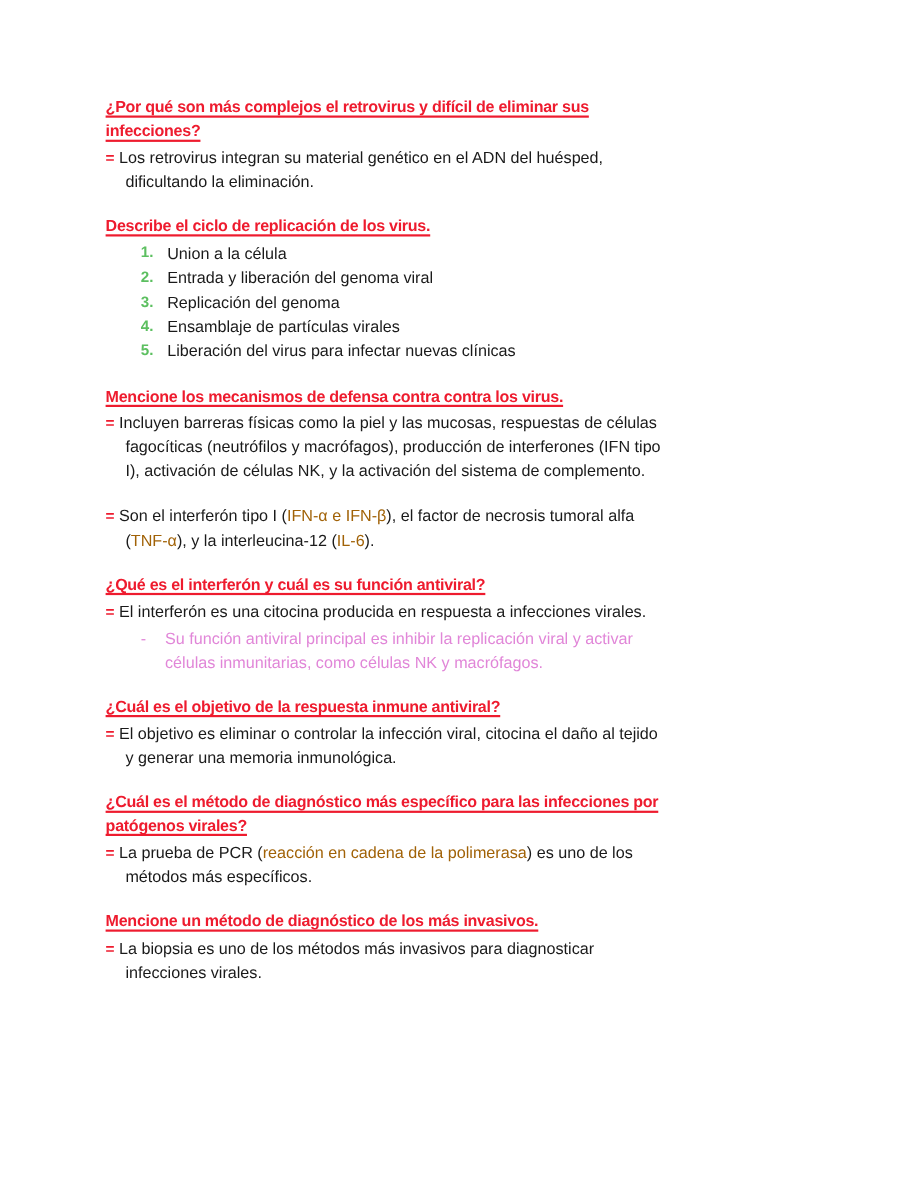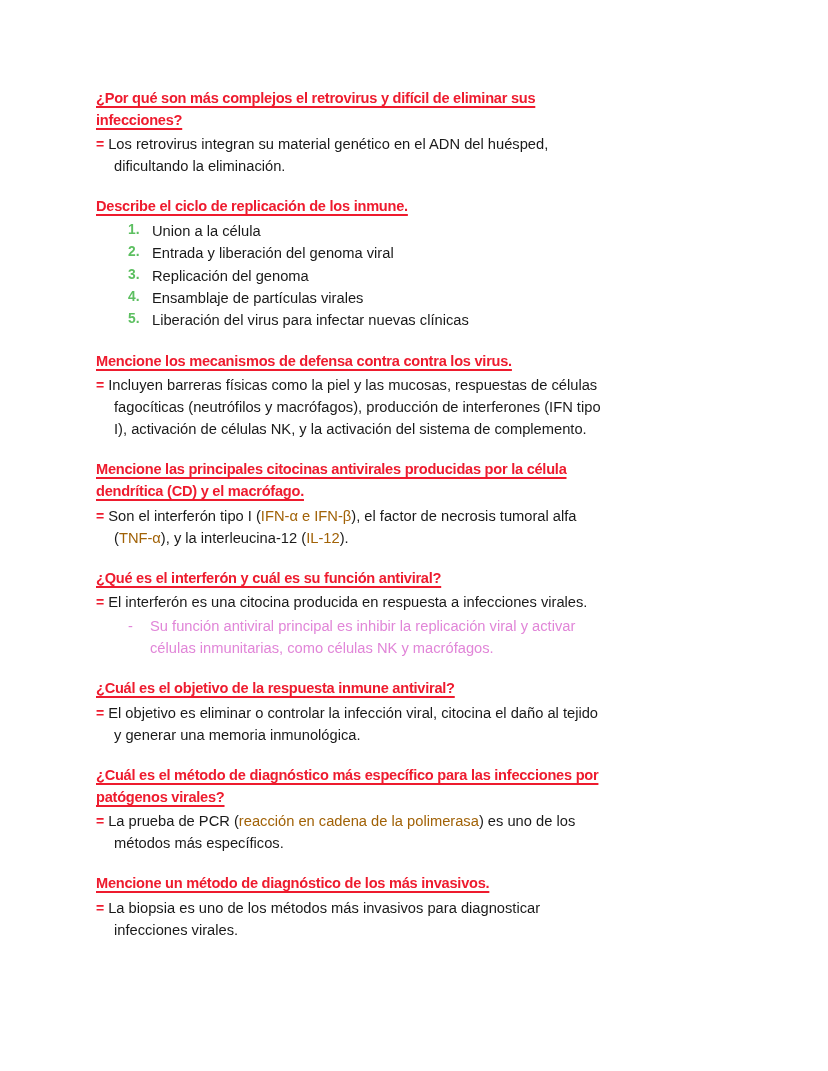--- a/index.html
+++ b/index.html
@@ -108,38 +108,37 @@
 <body>
 
 <div class="page">
 
   <div class="qa-block">
     <div class="question">¿Por qué son más complejos el retrovirus y difícil de eliminar sus infecciones?</div>
     <div class="answer"><span class="eq-marker">=</span><span>Los retrovirus integran su material genético en el ADN del huésped, dificultando la eliminación.</span></div>
   </div>
 
   <div class="qa-block">
-    <div class="question">Describe el ciclo de replicación de los inmune.</div>
+    <div class="question">Describe el ciclo de replicación de los virus.</div>
     <ol class="num-list">
       <li><span class="num">1.</span><span>Union a la célula</span></li>
       <li><span class="num">2.</span><span>Entrada y liberación del genoma viral</span></li>
       <li><span class="num">3.</span><span>Replicación del genoma</span></li>
       <li><span class="num">4.</span><span>Ensamblaje de partículas virales</span></li>
       <li><span class="num">5.</span><span>Liberación del virus para infectar nuevas clínicas</span></li>
     </ol>
   </div>
 
   <div class="qa-block">
     <div class="question">Mencione los mecanismos de defensa contra contra los virus.</div>
     <div class="answer"><span class="eq-marker">=</span><span>Incluyen barreras físicas como la piel y las mucosas, respuestas de células fagocíticas (neutrófilos y macrófagos), producción de interferones (IFN tipo I), activación de células NK, y la activación del sistema de complemento.</span></div>
   </div>
 
   <div class="qa-block">
-    <div class="question">Mencione las principales citocinas antivirales producidas por la célula dendrítica (CD) y el macrófago.</div>
-    <div class="answer"><span class="eq-marker">=</span><span><span>Son el interferón tipo I (</span><span class="hl">IFN-α e IFN-β</span><span>), el factor de necrosis tumoral alfa (</span><span class="hl">TNF-α</span><span>), y la interleucina-12 (</span><span class="hl">IL-12</span><span>).</span></span></div>
+    <div class="answer"><span class="eq-marker">=</span><span><span>Son el interferón tipo I (</span><span class="hl">IFN-α e IFN-β</span><span>), el factor de necrosis tumoral alfa (</span><span class="hl">TNF-α</span><span>), y la interleucina-12 (</span><span class="hl">IL-6</span><span>).</span></span></div>
   </div>
 
   <div class="qa-block">
     <div class="question">¿Qué es el interferón y cuál es su función antiviral?</div>
     <div class="answer"><span class="eq-marker">=</span><span>El interferón es una citocina producida en respuesta a infecciones virales.</span></div>
     <ul class="sub-list">
       <li><span class="dash">-</span><span>Su función antiviral principal es inhibir la replicación viral y activar células inmunitarias, como células NK y macrófagos.</span></li>
     </ul>
   </div>
 

